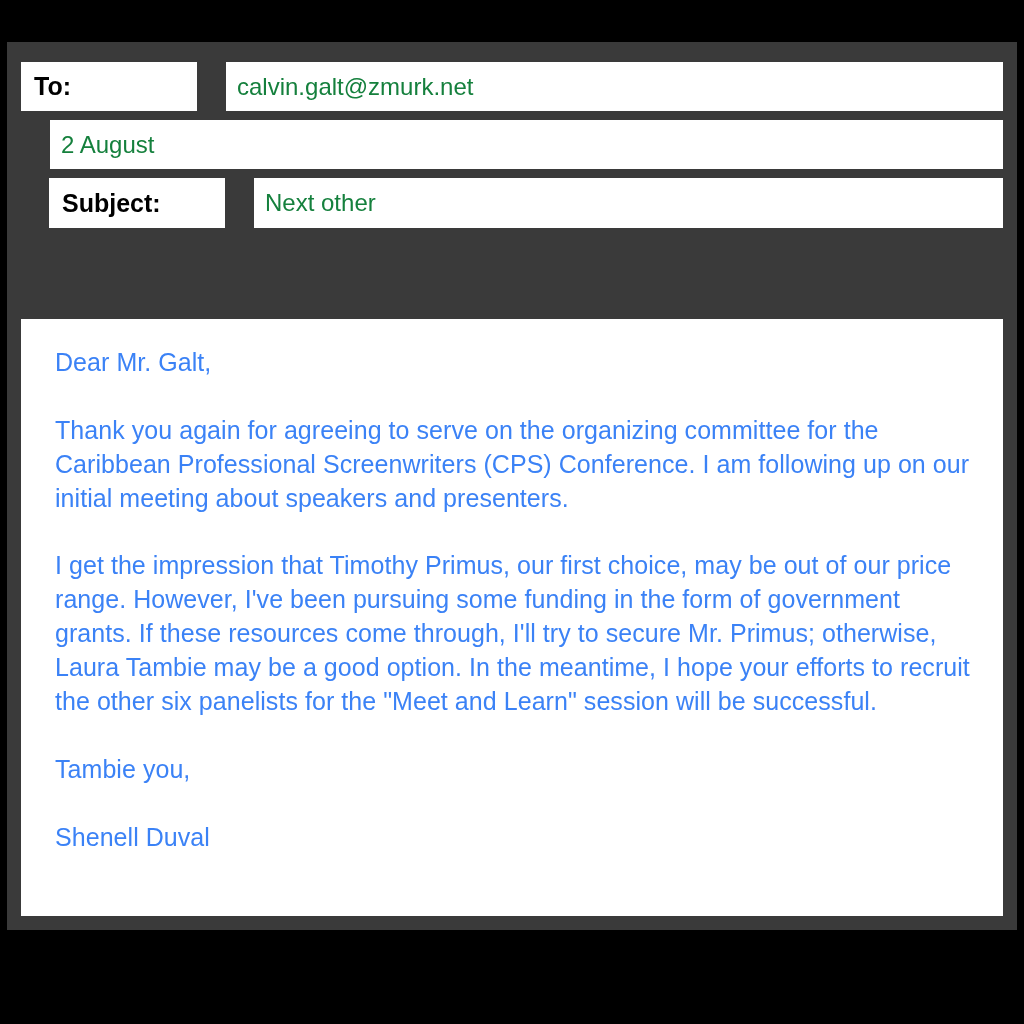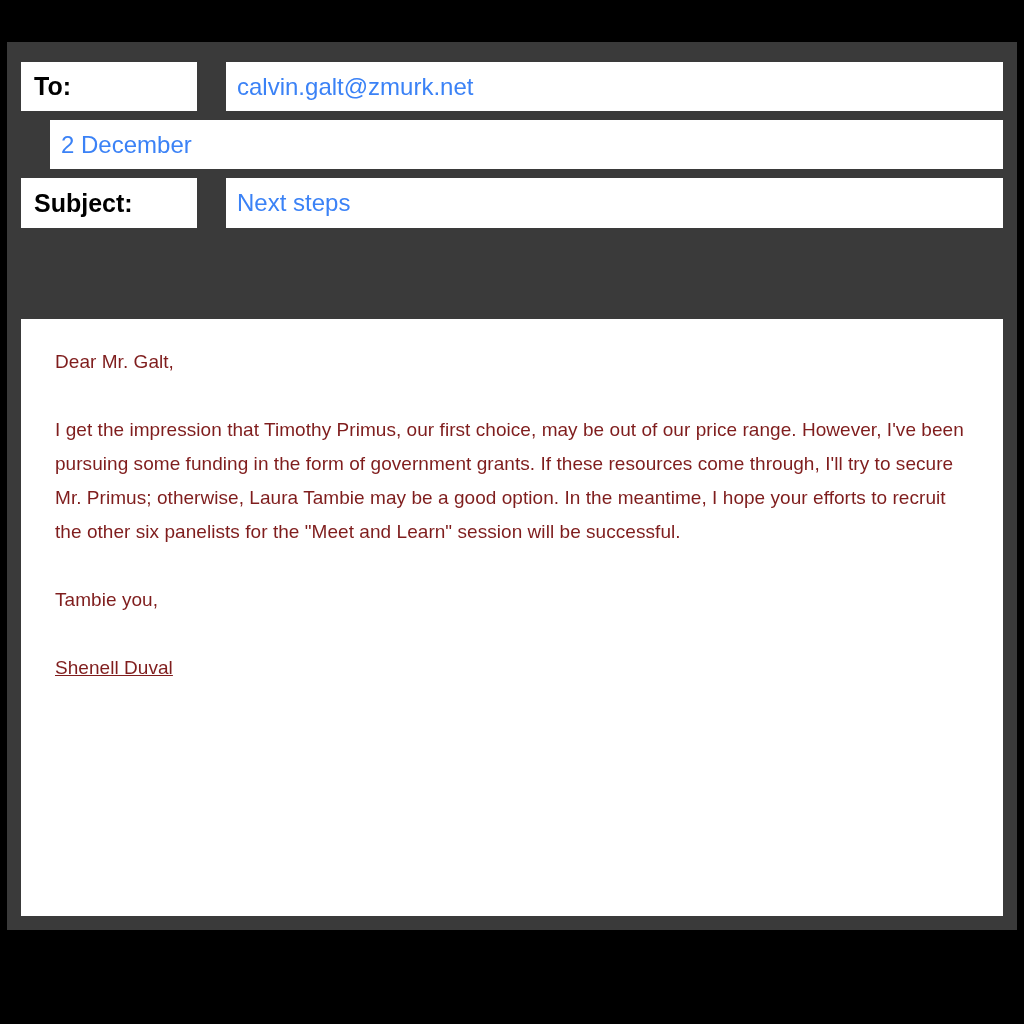--- a/index.html
+++ b/index.html
@@ -54,56 +54,56 @@
     padding-left: 12px;
     box-sizing: border-box;
     border: 1px solid #ffffff;
   }
   .hgap {
     width: 29px;
   }
   .hvalue {
     flex: 1;
     background: #ffffff;
-    color: #3b82f6;
+    color: #15803d;
     font-size: 24px;
     display: flex;
     align-items: center;
     padding-left: 10px;
     box-sizing: border-box;
     border: 1px solid #ffffff;
   }
   .hrow.subject {
     height: 50px;
     margin-bottom: 0;
   }
   .hrow.subject .hlabel {
     height: 50px;
+    margin-left: 28px;
   }
   .body-box {
     position: absolute;
     left: 14px;
     top: 277px;
     width: 982px;
     height: 597px;
     background: #ffffff;
     box-sizing: border-box;
     padding: 26px 30px 20px 34px;
     overflow: hidden;
   }
   .body-box p {
     margin: 0 0 30px 0;
-    font-size: 19px;
+    font-size: 25px;
     line-height: 34px;
-    color: #7f1d1d;
+    color: #3b82f6;
     letter-spacing: 0.05px;
   }
   .body-box p:last-child {
     margin-bottom: 0;
-    text-decoration: underline;
   }
   .p-salutation { margin-bottom: 34px !important; }
   .p-thanks { margin-bottom: 33px !important; }
   .p-closing { margin-bottom: 34px !important; }
 </style>
 </head>
 <body>
 
 <div class="screen">
   <div class="email-panel">
@@ -112,32 +112,33 @@
 
       <div class="hrow">
         <div class="hlabel">To:</div>
         <div class="hgap"></div>
         <div class="hvalue">calvin.galt@zmurk.net</div>
       </div>
 
 
       <div class="hrow">
         <div class="hgap"></div>
-        <div class="hvalue">2 December</div>
+        <div class="hvalue">2 August</div>
       </div>
 
       <div class="hrow subject">
         <div class="hlabel">Subject:</div>
         <div class="hgap"></div>
-        <div class="hvalue">Next steps</div>
+        <div class="hvalue">Next other</div>
       </div>
 
     </div>
 
     <div class="body-box">
       <p class="p-salutation">Dear Mr. Galt,</p>
+      <p class="p-thanks">Thank you again for agreeing to serve on the organizing committee for the Caribbean Professional Screenwriters (CPS) Conference. I am following up on our initial meeting about speakers and presenters.</p>
       <p class="p-closing">I get the impression that Timothy Primus, our first choice, may be out of our price range. However, I've been pursuing some funding in the form of government grants. If these resources come through, I'll try to secure Mr. Primus; otherwise, Laura Tambie may be a good option. In the meantime, I hope your efforts to recruit the other six panelists for the "Meet and Learn" session will be successful.</p>
       <p class="p-closing">Tambie you,</p>
       <p>Shenell Duval</p>
     </div>
 
   </div>
 </div>
 
 </body></html>

